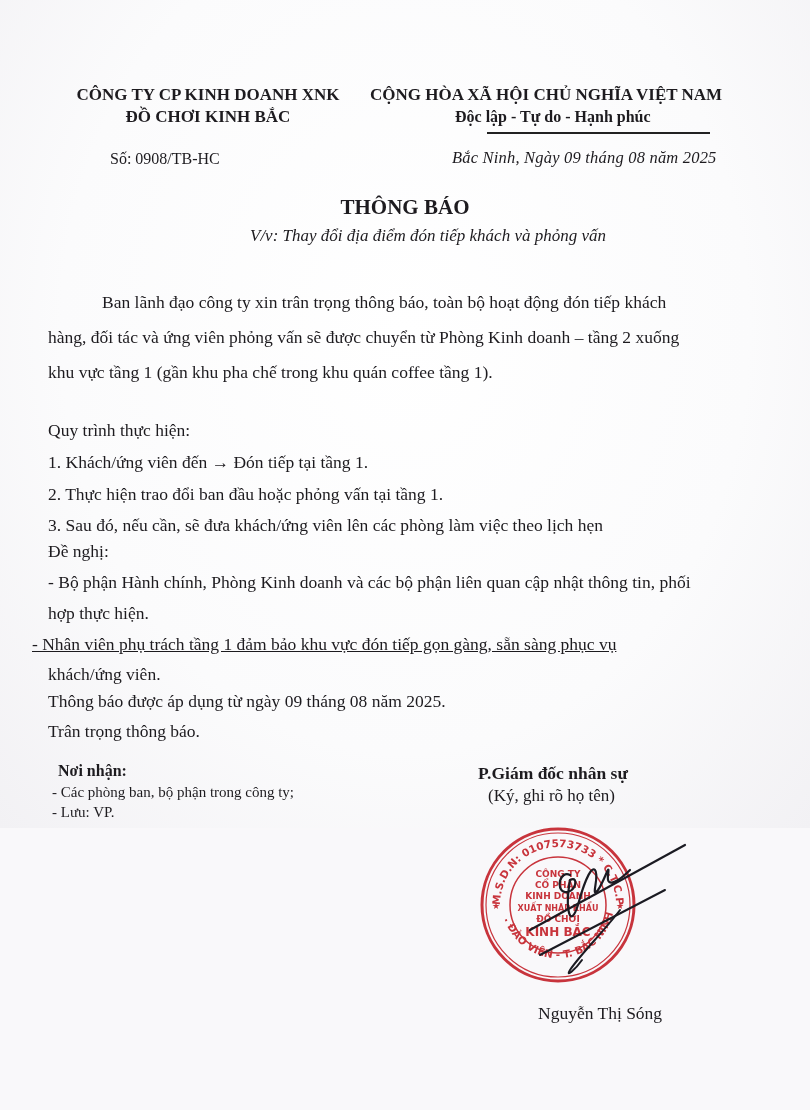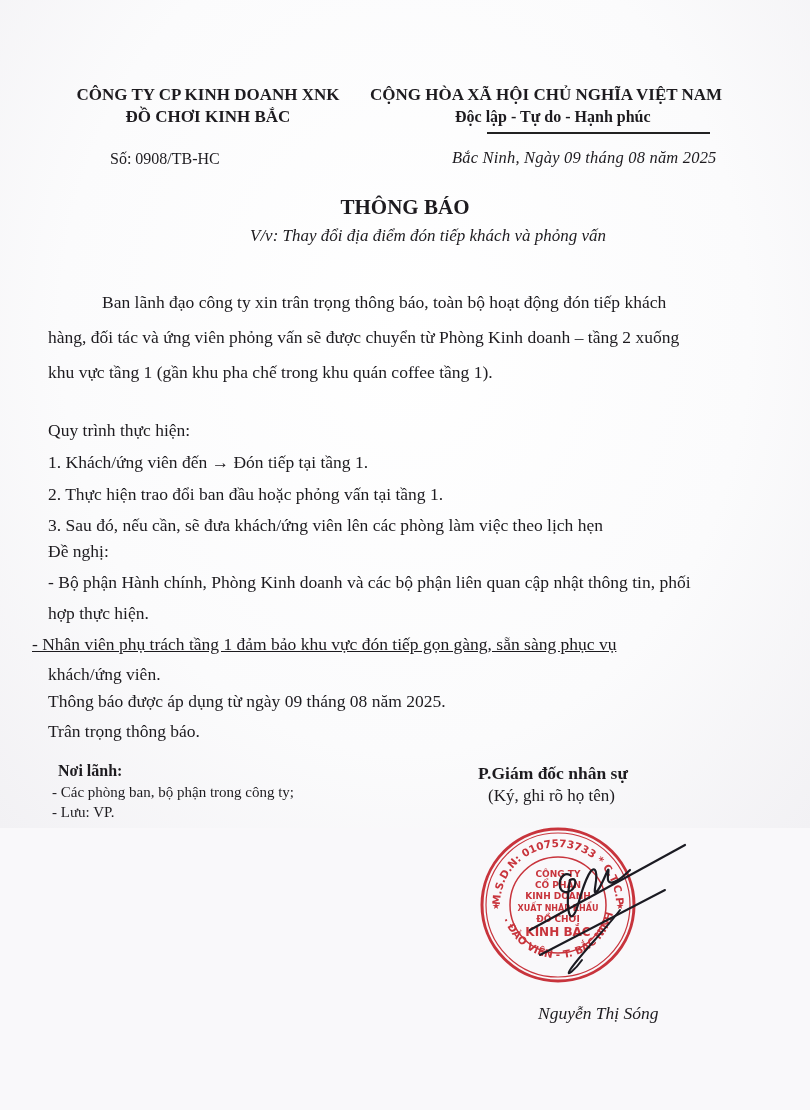--- a/index.html
+++ b/index.html
@@ -64,21 +64,21 @@
 
   <div class="line" style="left:48px; top:541px;">Đề nghị:</div>
   <div class="line" style="left:48px; top:572px;">- Bộ phận Hành chính, Phòng Kinh doanh và các bộ phận liên quan cập nhật thông tin, phối</div>
   <div class="line" style="left:48px; top:603px;">hợp thực hiện.</div>
   <div class="line" style="left:32px; top:634px;text-decoration:underline;">- Nhân viên phụ trách tầng 1 đảm bảo khu vực đón tiếp gọn gàng, sẵn sàng phục vụ</div>
   <div class="line" style="left:48px; top:664px;">khách/ứng viên.</div>
 
   <div class="line" style="left:48px; top:691px;">Thông báo được áp dụng từ ngày 09 tháng 08 năm 2025.</div>
   <div class="line" style="left:48px; top:721px;">Trân trọng thông báo.</div>
 
-  <div class="abs recv-title">Nơi lãnh:</div>
+  <div class="abs recv-title">Nơi nhận:</div>
   <div class="abs recv-item" style="top:784px;">- Các phòng ban, bộ phận trong công ty;</div>
   <div class="abs recv-item" style="top:804px;">- Lưu: VP.</div>
 
   <div class="abs sign-title">P.Giám đốc nhân sự</div>
   <div class="abs sign-note">(Ký, ghi rõ họ tên)</div>
 
   <svg class="stamp" viewBox="0 0 160 160">
     <defs>
       <path id="topArc" d="M 22 80 A 58 58 0 0 1 138 80"></path>
       <path id="botArc" d="M 26 92 A 56 56 0 0 0 134 92"></path>
@@ -104,14 +104,14 @@
     <text x="138" y="84" font-size="9" fill="#c8343c">★</text>
   </svg>
 
   <svg class="signature" viewBox="0 0 230 180">
     <path d="M 100 55 C 90 50, 85 70, 95 72 C 105 74, 110 55, 100 60 C 95 90, 100 110, 108 85 C 112 70, 120 45, 125 50 C 130 55, 120 80, 128 70 C 135 60, 140 40, 138 55 C 136 70, 150 60, 160 50" fill="none" stroke="#1b1b22" stroke-width="2.2" stroke-linecap="round"></path>
     <path d="M 60 110 L 215 25" fill="none" stroke="#1b1b22" stroke-width="2.2" stroke-linecap="round"></path>
     <path d="M 70 135 L 195 70" fill="none" stroke="#1b1b22" stroke-width="2" stroke-linecap="round"></path>
     <path d="M 150 90 C 135 110, 110 135, 100 150 C 95 158, 105 150, 112 140" fill="none" stroke="#1b1b22" stroke-width="2" stroke-linecap="round"></path>
   </svg>
 
-  <div class="abs signer bold" style="font-weight:normal;font-style:italic;">Nguyễn Thị Sóng</div>
+  <div class="abs signer bold" style="font-weight:normal;">Nguyễn Thị Sóng</div>
 </div>
 
 </body></html>

